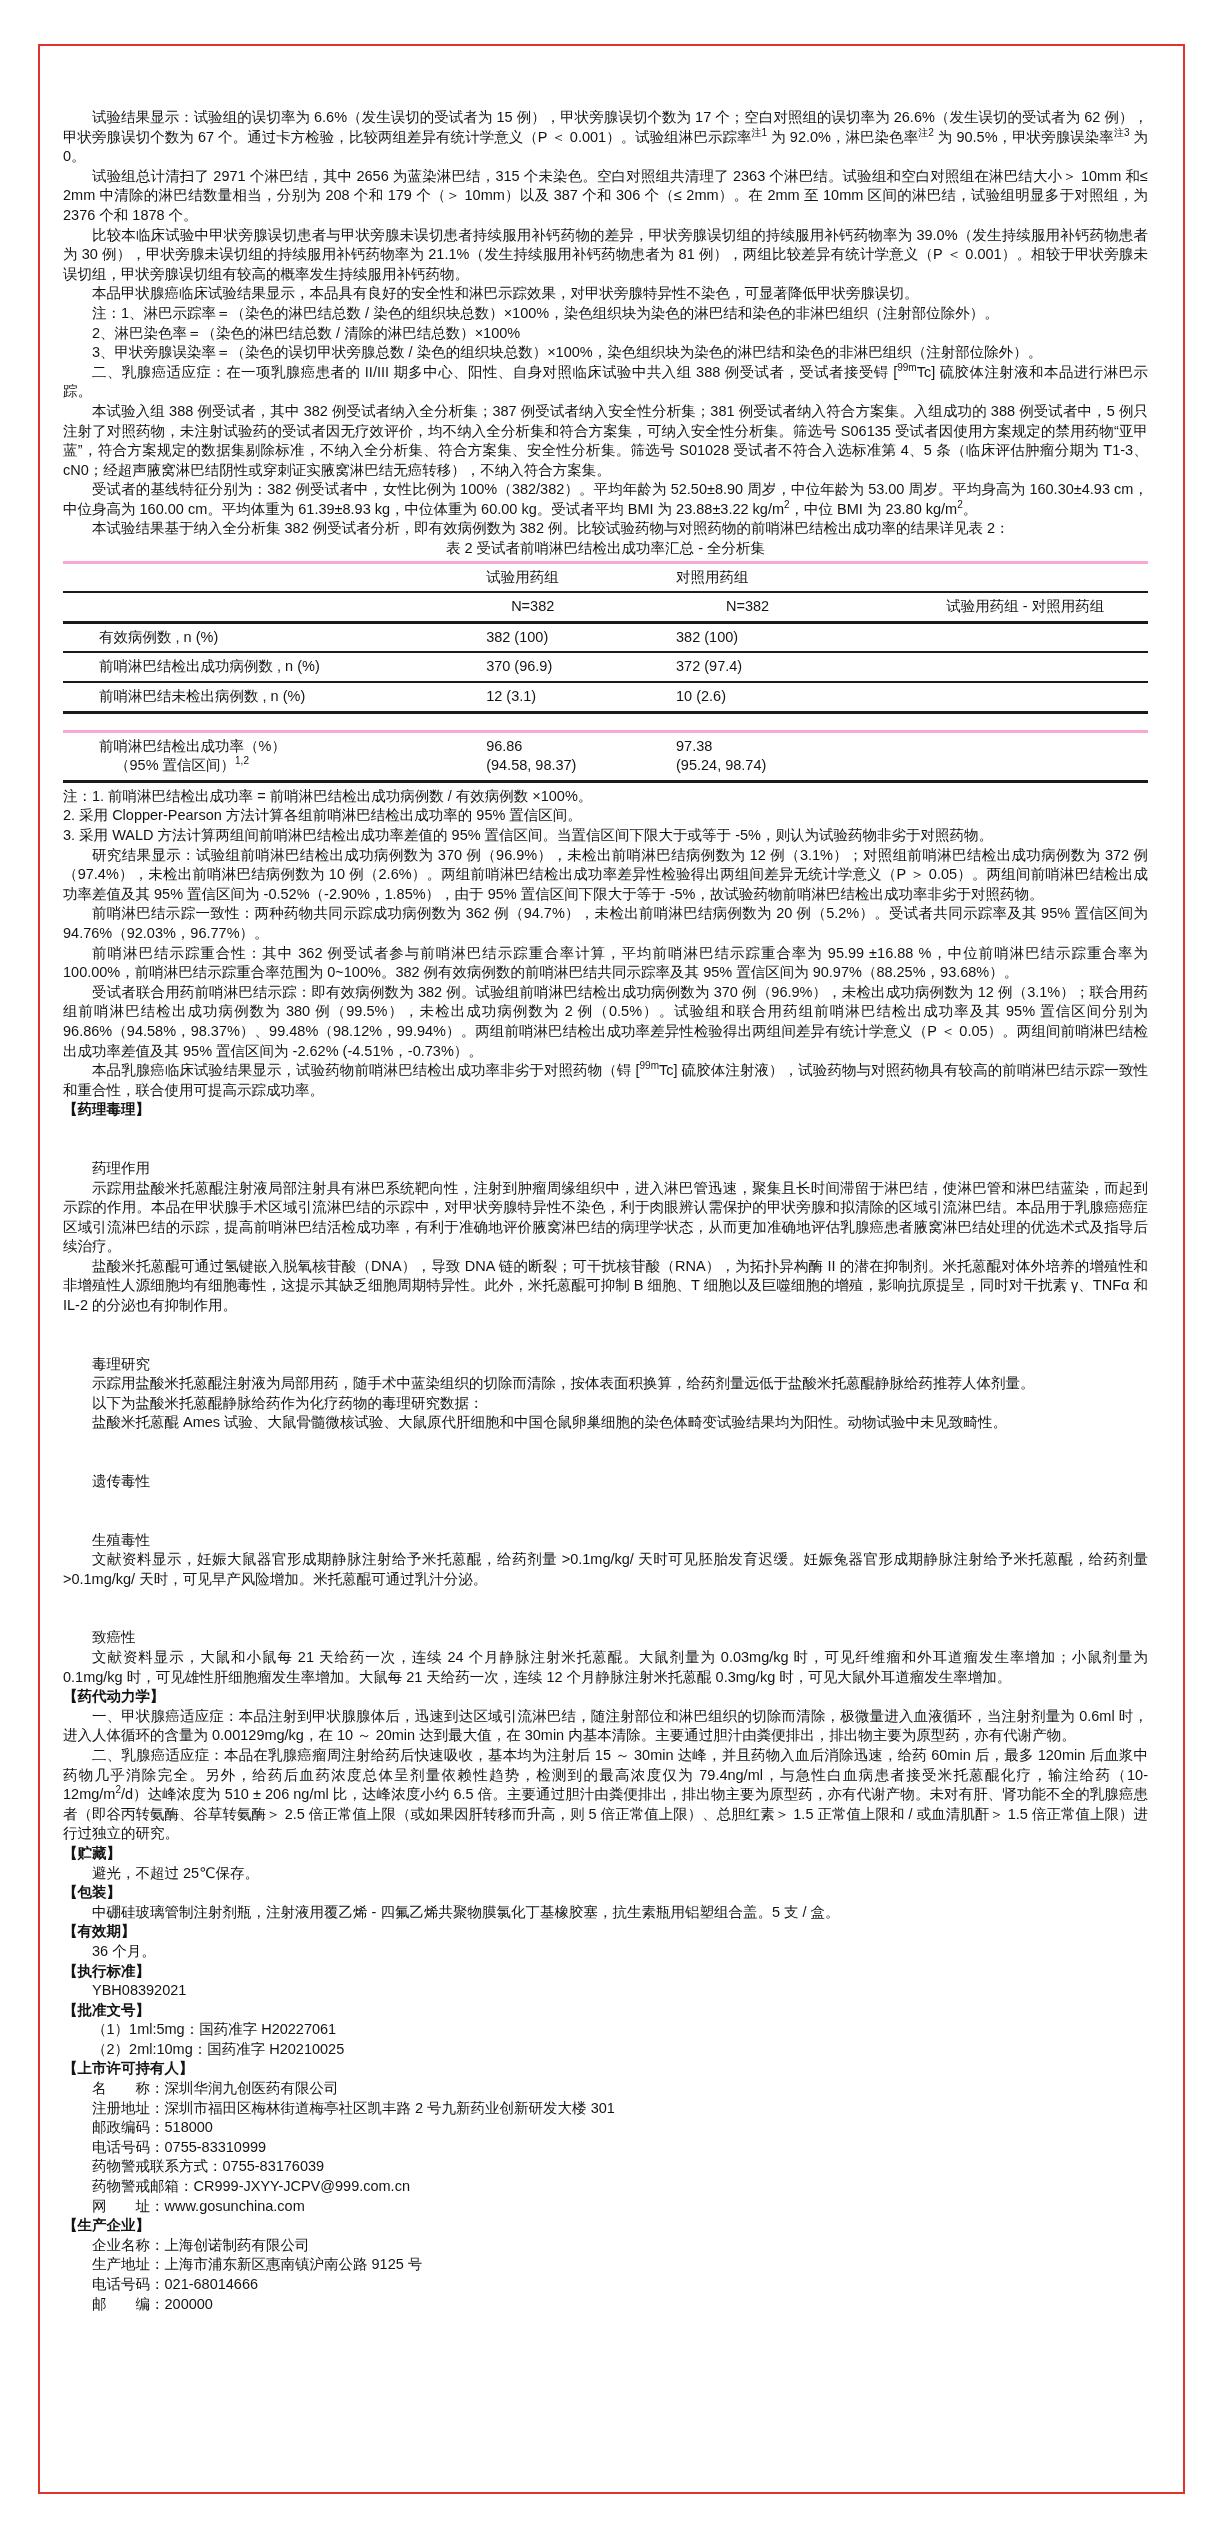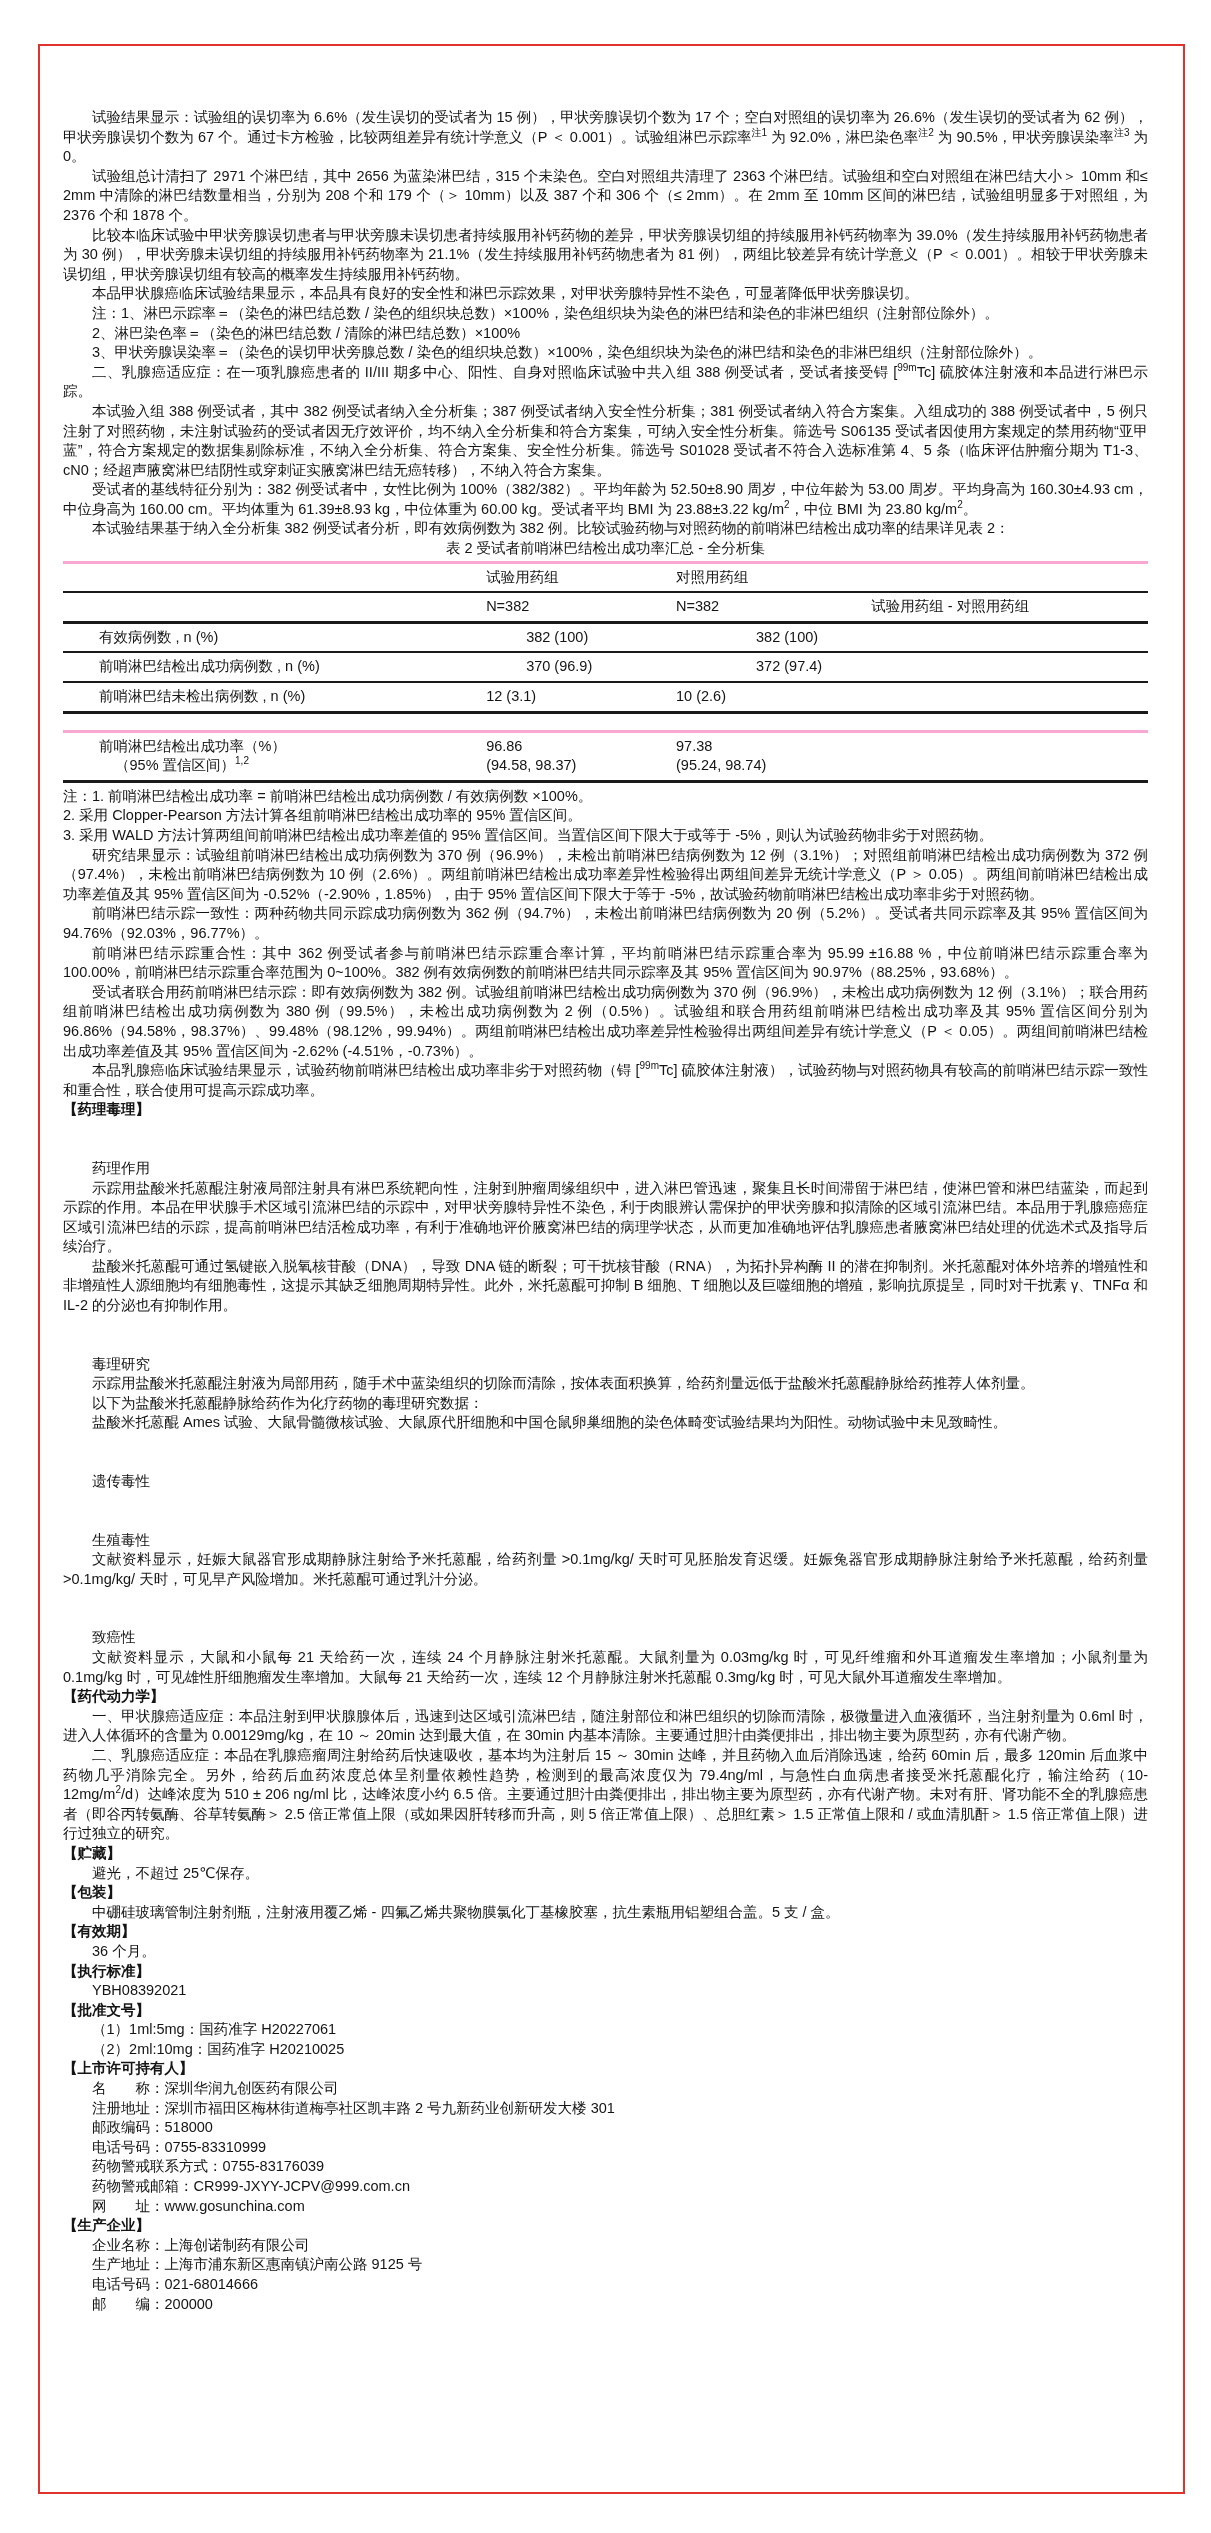--- a/index.html
+++ b/index.html
@@ -30,22 +30,22 @@
   .tbl{margin:2px 0 4px 0;}
   .seg{border-top:3px solid #f9a8d4;border-bottom:3px solid #1a1a1a;}
   .gap1{margin-top:16px;}
   .gap2{margin-top:26px;}
   .trow{display:grid;grid-template-columns:39% 17.5% 18% 25.5%;}
   .trow .tc{padding:4px 2px 4px 0;}
   .trow .c0{padding-left:36px;}
   .c0 > div:nth-child(2){padding-left:16px;}
   .hr1{border-bottom:2px solid #1a1a1a;}
   .hr2{border-bottom:0;}
-  .seg1 .hr2{border-bottom:3px solid #1a1a1a;}
-  .bline{border-bottom:2.5px solid #1a1a1a;gap:40px;}
+  .seg1 .hr2{border-bottom:3px solid #1a1a1a;gap:25px;}
+  .bline{border-bottom:2.5px solid #1a1a1a;}
 </style>
 </head>
 <body>
 
 <div class="page-border"></div>
 <div class="doc">
     <div class="blk p">试验结果显示：试验组的误切率为 6.6%（发生误切的受试者为 15 例），甲状旁腺误切个数为 17 个；空白对照组的误切率为 26.6%（发生误切的受试者为 62 例），甲状旁腺误切个数为 67 个。通过卡方检验，比较两组差异有统计学意义（P ＜ 0.001）。试验组淋巴示踪率<sup>注1</sup> 为 92.0%，淋巴染色率<sup>注2</sup> 为 90.5%，甲状旁腺误染率<sup>注3</sup> 为 0。</div>
     <div class="blk p">试验组总计清扫了 2971 个淋巴结，其中 2656 为蓝染淋巴结，315 个未染色。空白对照组共清理了 2363 个淋巴结。试验组和空白对照组在淋巴结大小＞ 10mm 和≤ 2mm 中清除的淋巴结数量相当，分别为 208 个和 179 个（＞ 10mm）以及 387 个和 306 个（≤ 2mm）。在 2mm 至 10mm 区间的淋巴结，试验组明显多于对照组，为 2376 个和 1878 个。</div>
     <div class="blk p">比较本临床试验中甲状旁腺误切患者与甲状旁腺未误切患者持续服用补钙药物的差异，甲状旁腺误切组的持续服用补钙药物率为 39.0%（发生持续服用补钙药物患者为 30 例），甲状旁腺未误切组的持续服用补钙药物率为 21.1%（发生持续服用补钙药物患者为 81 例），两组比较差异有统计学意义（P ＜ 0.001）。相较于甲状旁腺未误切组，甲状旁腺误切组有较高的概率发生持续服用补钙药物。</div>
     <div class="blk p">本品甲状腺癌临床试验结果显示，本品具有良好的安全性和淋巴示踪效果，对甲状旁腺特异性不染色，可显著降低甲状旁腺误切。</div>

